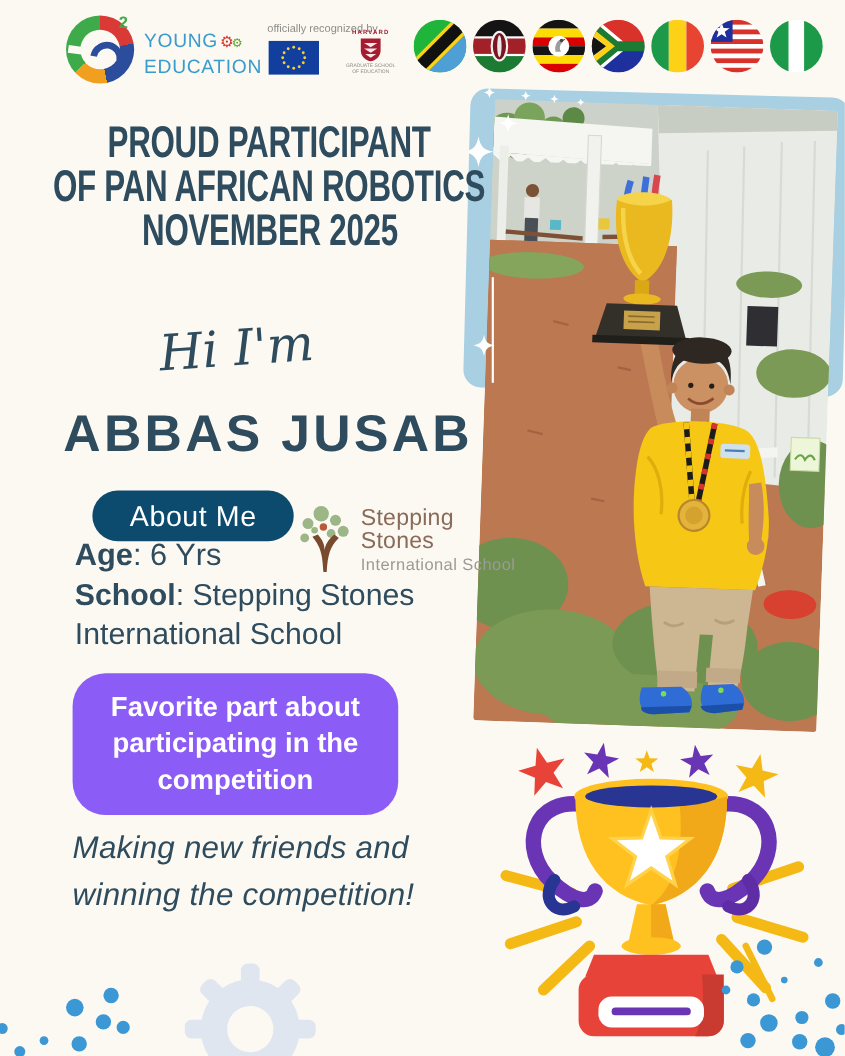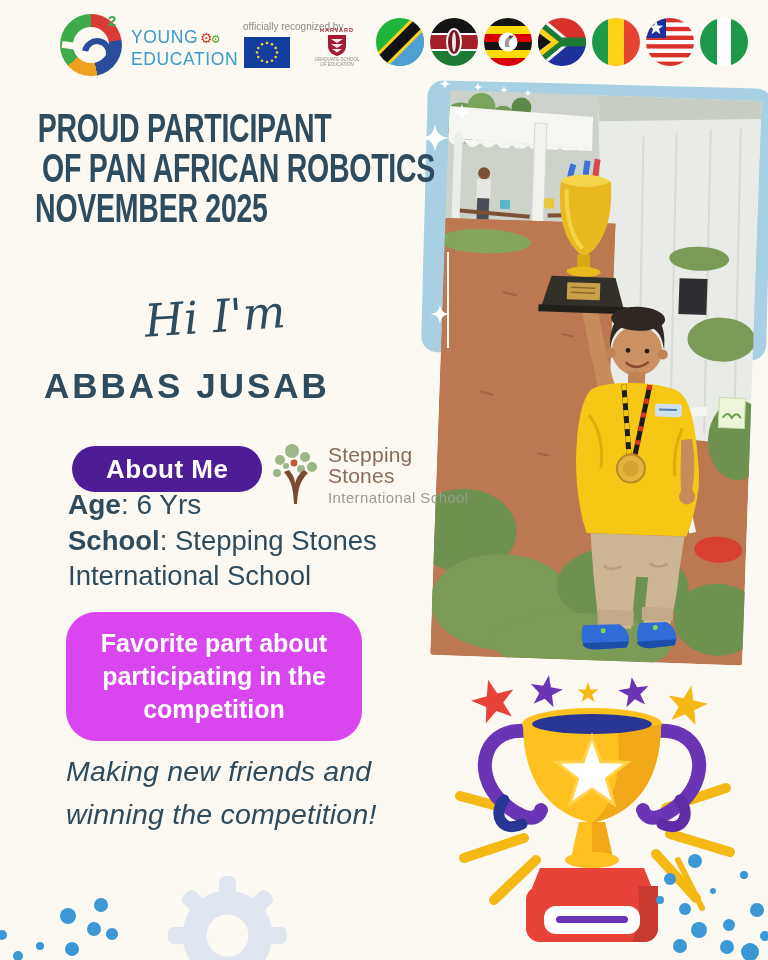--- a/index.html
+++ b/index.html
@@ -27,41 +27,41 @@
   .gear-green{color:#59a82d;font-size:11px;}
   .recog{left:243px;top:21px;width:130px;color:#8c8c88;font-size:10px;text-align:left;}
   .eu-flag{left:244px;top:37px;}
   .harvard{left:308px;top:27px;width:58px;text-align:center;}
   .harvard .hv-name{color:#a51c30;font-size:5.5px;font-weight:bold;letter-spacing:1px;}
   .harvard .hv-sub{color:#8c8c88;font-size:4.5px;line-height:5px;margin-top:1px;}
   .flagrow{left:376px;top:18px;display:flex;gap:6px;}
   .flagrow svg{display:block;}
 
   
-  .title{left:25px;top:112px;width:440px;text-align:left;color:#2e4c5d;}
+  .title{left:25px;top:112px;width:440px;text-align:center;color:#2e4c5d;}
   .title .tl{line-height:40px;height:40px;}
   .title .tl span{display:inline-block;font-weight:800;font-size:31px;letter-spacing:-.3px;
     transform:scale(.92,1.3);transform-origin:center 72%;white-space:nowrap;}
   .greeting{left:0;top:290px;width:430px;text-align:center;color:#2e4c5d;
     font-family:"DejaVu Serif",serif;font-style:italic;font-size:45px;transform:rotate(-4deg);}
-  .pname{left:0;top:366px;width:430px;text-align:left;color:#2e4c5d;
-    font-size:35px;font-weight:800;letter-spacing:3px;margin-left:44px;}
-
-  .badge{left:72px;top:446px;height:46px;padding:0 34px;border-radius:25px;background:#4c1d95;
-    color:#fff;font-weight:700;font-size:26px;line-height:46px;letter-spacing:.5px;}
-
-  .ss-logo{left:270px;top:444px;display:flex;gap:8px;}
+  .pname{left:0;top:366px;width:430px;text-align:right;color:#2e4c5d;
+    font-size:47px;font-weight:800;letter-spacing:3px;}
+
+  .badge{left:84px;top:446px;height:46px;padding:0 34px;border-radius:25px;background:#0c4a6e;
+    color:#fff;font-weight:400;font-size:26px;line-height:46px;letter-spacing:.5px;}
+
+  .ss-logo{left:270px;top:460px;display:flex;gap:8px;}
   .ss-text .ss-name{color:#8a6a58;font-size:21px;line-height:21px;letter-spacing:.2px;}
   .ss-text .ss-sub{color:#9a9a96;font-size:15px;letter-spacing:.4px;margin-top:3px;}
 
   .age-row{left:68px;top:489px;font-size:28px;color:#2e4c5d;}
   .school-row{left:68px;top:523px;width:378px;font-size:27.5px;line-height:35px;color:#2e4c5d;}
   .blabel{font-weight:700;}
 
-  .fav-card{left:66px;top:612px;width:296px;border-radius:30px;background:#d946ef;
+  .fav-card{left:66px;top:612px;width:296px;border-radius:30px;background:#8b5cf6;
     padding:15px 14px;box-sizing:border-box;text-align:center;color:#fff;
     font-weight:800;font-size:25px;line-height:33px;}
   .answer{left:66px;top:750px;width:430px;color:#2e4c5d;font-weight:400;font-style:italic;
     font-size:28.5px;line-height:43px;letter-spacing:.2px;}
 
   
   .panel{left:428px;top:80px;width:345px;height:272px;background:#a8d0e2;border-radius:16px;
     transform:rotate(1.5deg);transform-origin:top left;}
   .photo{left:450px;top:90px;width:312px;height:565px;transform:rotate(2deg);transform-origin:top left;
     border-radius:3px;overflow:hidden;}

